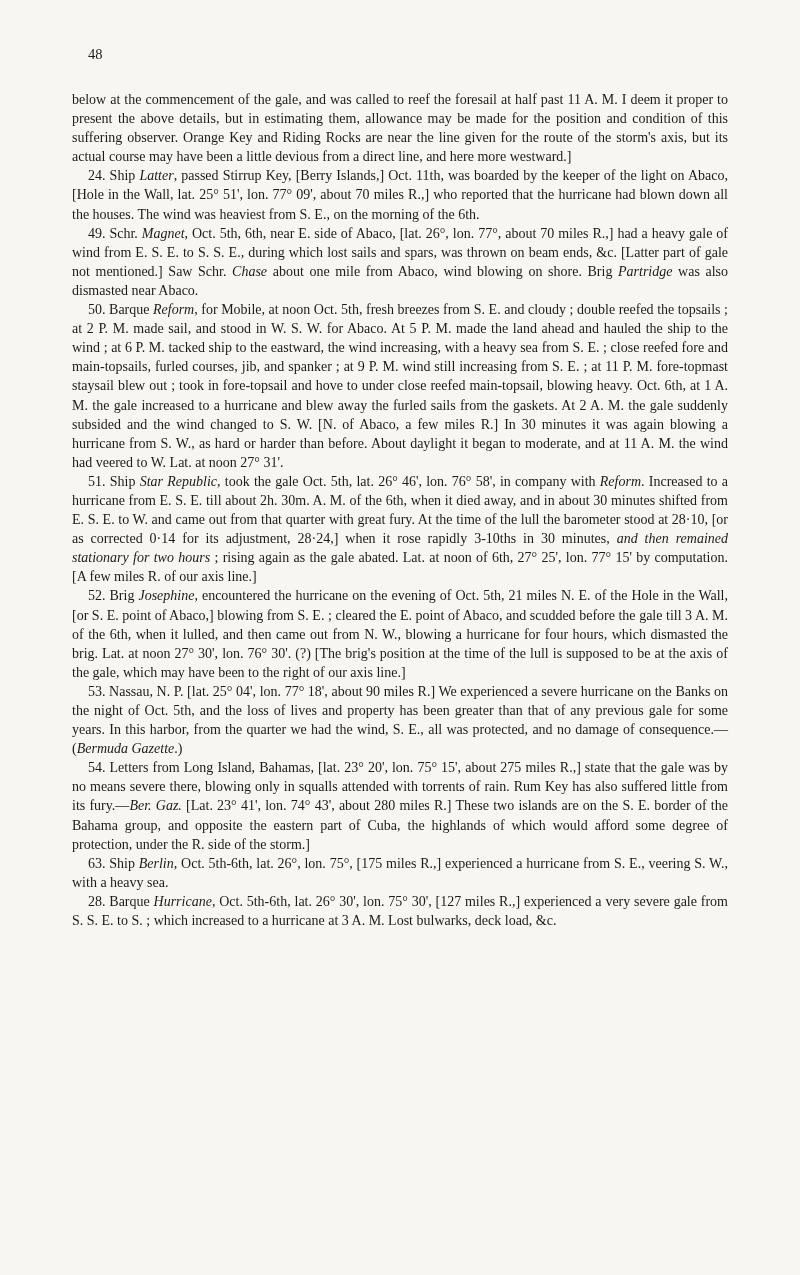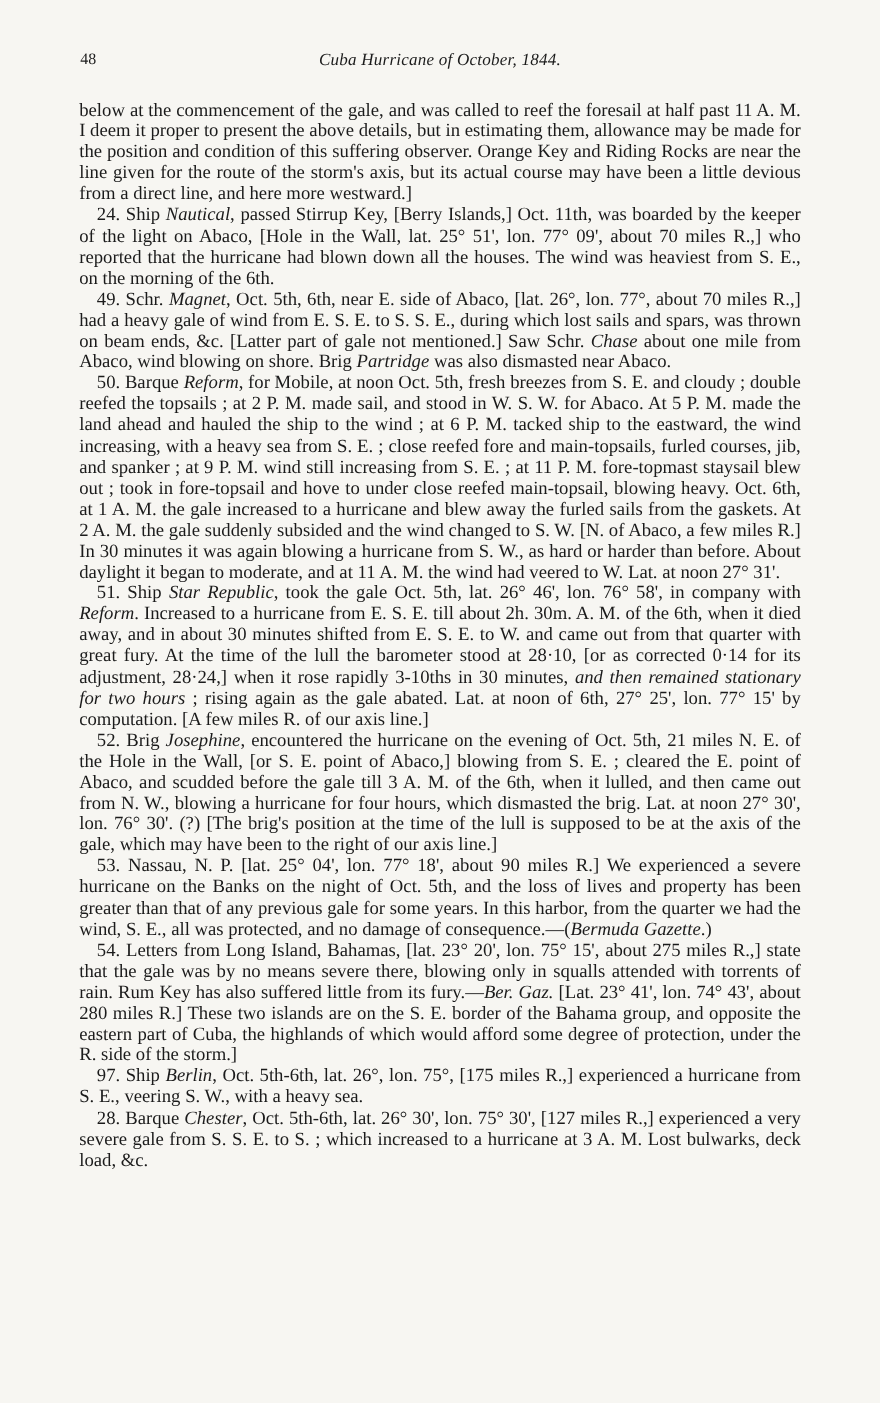--- a/index.html
+++ b/index.html
@@ -17,61 +17,60 @@
     height: 1275px;
     padding: 46px 72px 30px 72px;
   }
   .running-head {
     position: relative;
     height: 22px;
     margin-bottom: 22px;
   }
   .page-number {
     position: absolute;
-    left: 1px;
+    left: 16px;
     top: 0;
     font-size: 14.5px;
   }
   .page-title {
     text-align: center;
     font-style: italic;
     font-size: 15.5px;
     letter-spacing: 0.2px;
   }
   .body-text {
-    font-size: 17px;
+    font-size: 14px;
     line-height: 19.1px;
     text-align: justify;
     text-justify: inter-word;
   }
   .body-text p {
     margin: 0;
     padding: 0;
   }
   .body-text p.indent {
     text-indent: 16px;
   }
   .it { font-style: italic; }
 </style>
 </head>
 <body>
 
 <div class="page">
 
   <div class="running-head">
     <span class="page-number">48</span>
-    <div class="page-title">Cuba Hurricane of October, 1844.</div>
   </div>
 
   <div class="body-text">
     <p><span>below at the commencement of the gale, and was called to reef the foresail at half past 11 A. M. I deem it proper to present the above details, but in estimating them, allowance may be made for the position and condition of this suffering observer. Orange Key and Riding Rocks are near the line given for the route of the storm's axis, but its actual course may have been a little devious from a direct line, and here more westward.]</span></p>
-    <p class="indent"><span>24. Ship </span><span class="it">Nautical</span><span>, passed Stirrup Key, [Berry Islands,] Oct. 11th, was boarded by the keeper of the light on Abaco, [Hole in the Wall, lat. 25° 51', lon. 77° 09', about 70 miles R.,] who reported that the hurricane had blown down all the houses. The wind was heaviest from S. E., on the morning of the 6th.</span></p>
+    <p class="indent"><span>24. Ship </span><span class="it">Latter</span><span>, passed Stirrup Key, [Berry Islands,] Oct. 11th, was boarded by the keeper of the light on Abaco, [Hole in the Wall, lat. 25° 51', lon. 77° 09', about 70 miles R.,] who reported that the hurricane had blown down all the houses. The wind was heaviest from S. E., on the morning of the 6th.</span></p>
     <p class="indent"><span>49. Schr. </span><span class="it">Magnet</span><span>, Oct. 5th, 6th, near E. side of Abaco, [lat. 26°, lon. 77°, about 70 miles R.,] had a heavy gale of wind from E. S. E. to S. S. E., during which lost sails and spars, was thrown on beam ends, &amp;c. [Latter part of gale not mentioned.] Saw Schr. </span><span class="it">Chase</span><span> about one mile from Abaco, wind blowing on shore. Brig </span><span class="it">Partridge</span><span> was also dismasted near Abaco.</span></p>
     <p class="indent"><span>50. Barque </span><span class="it">Reform</span><span>, for Mobile, at noon Oct. 5th, fresh breezes from S. E. and cloudy ; double reefed the topsails ; at 2 P. M. made sail, and stood in W. S. W. for Abaco. At 5 P. M. made the land ahead and hauled the ship to the wind ; at 6 P. M. tacked ship to the eastward, the wind increasing, with a heavy sea from S. E. ; close reefed fore and main-topsails, furled courses, jib, and spanker ; at 9 P. M. wind still increasing from S. E. ; at 11 P. M. fore-topmast staysail blew out ; took in fore-topsail and hove to under close reefed main-topsail, blowing heavy. Oct. 6th, at 1 A. M. the gale increased to a hurricane and blew away the furled sails from the gaskets. At 2 A. M. the gale suddenly subsided and the wind changed to S. W. [N. of Abaco, a few miles R.] In 30 minutes it was again blowing a hurricane from S. W., as hard or harder than before. About daylight it began to moderate, and at 11 A. M. the wind had veered to W. Lat. at noon 27° 31'.</span></p>
     <p class="indent"><span>51. Ship </span><span class="it">Star Republic</span><span>, took the gale Oct. 5th, lat. 26° 46', lon. 76° 58', in company with </span><span class="it">Reform</span><span>. Increased to a hurricane from E. S. E. till about 2h. 30m. A. M. of the 6th, when it died away, and in about 30 minutes shifted from E. S. E. to W. and came out from that quarter with great fury. At the time of the lull the barometer stood at 28·10, [or as corrected 0·14 for its adjustment, 28·24,] when it rose rapidly 3-10ths in 30 minutes, </span><span class="it">and then remained stationary for two hours</span><span> ; rising again as the gale abated. Lat. at noon of 6th, 27° 25', lon. 77° 15' by computation. [A few miles R. of our axis line.]</span></p>
     <p class="indent"><span>52. Brig </span><span class="it">Josephine</span><span>, encountered the hurricane on the evening of Oct. 5th, 21 miles N. E. of the Hole in the Wall, [or S. E. point of Abaco,] blowing from S. E. ; cleared the E. point of Abaco, and scudded before the gale till 3 A. M. of the 6th, when it lulled, and then came out from N. W., blowing a hurricane for four hours, which dismasted the brig. Lat. at noon 27° 30', lon. 76° 30'. (?) [The brig's position at the time of the lull is supposed to be at the axis of the gale, which may have been to the right of our axis line.]</span></p>
     <p class="indent"><span>53. Nassau, N. P. [lat. 25° 04', lon. 77° 18', about 90 miles R.] We experienced a severe hurricane on the Banks on the night of Oct. 5th, and the loss of lives and property has been greater than that of any previous gale for some years. In this harbor, from the quarter we had the wind, S. E., all was protected, and no damage of consequence.—(</span><span class="it">Bermuda Gazette</span><span>.)</span></p>
     <p class="indent"><span>54. Letters from Long Island, Bahamas, [lat. 23° 20', lon. 75° 15', about 275 miles R.,] state that the gale was by no means severe there, blowing only in squalls attended with torrents of rain. Rum Key has also suffered little from its fury.—</span><span class="it">Ber. Gaz.</span><span> [Lat. 23° 41', lon. 74° 43', about 280 miles R.] These two islands are on the S. E. border of the Bahama group, and opposite the eastern part of Cuba, the highlands of which would afford some degree of protection, under the R. side of the storm.]</span></p>
-    <p class="indent"><span>97. Ship </span><span class="it">Berlin</span><span>, Oct. 5th-6th, lat. 26°, lon. 75°, [175 miles R.,] experienced a hurricane from S. E., veering S. W., with a heavy sea.</span></p>
-    <p class="indent"><span>28. Barque </span><span class="it">Chester</span><span>, Oct. 5th-6th, lat. 26° 30', lon. 75° 30', [127 miles R.,] experienced a very severe gale from S. S. E. to S. ; which increased to a hurricane at 3 A. M. Lost bulwarks, deck load, &amp;c.</span></p>
+    <p class="indent"><span>63. Ship </span><span class="it">Berlin</span><span>, Oct. 5th-6th, lat. 26°, lon. 75°, [175 miles R.,] experienced a hurricane from S. E., veering S. W., with a heavy sea.</span></p>
+    <p class="indent"><span>28. Barque </span><span class="it">Hurricane</span><span>, Oct. 5th-6th, lat. 26° 30', lon. 75° 30', [127 miles R.,] experienced a very severe gale from S. S. E. to S. ; which increased to a hurricane at 3 A. M. Lost bulwarks, deck load, &amp;c.</span></p>
   </div>
 
 </div>
 
 </body></html>

